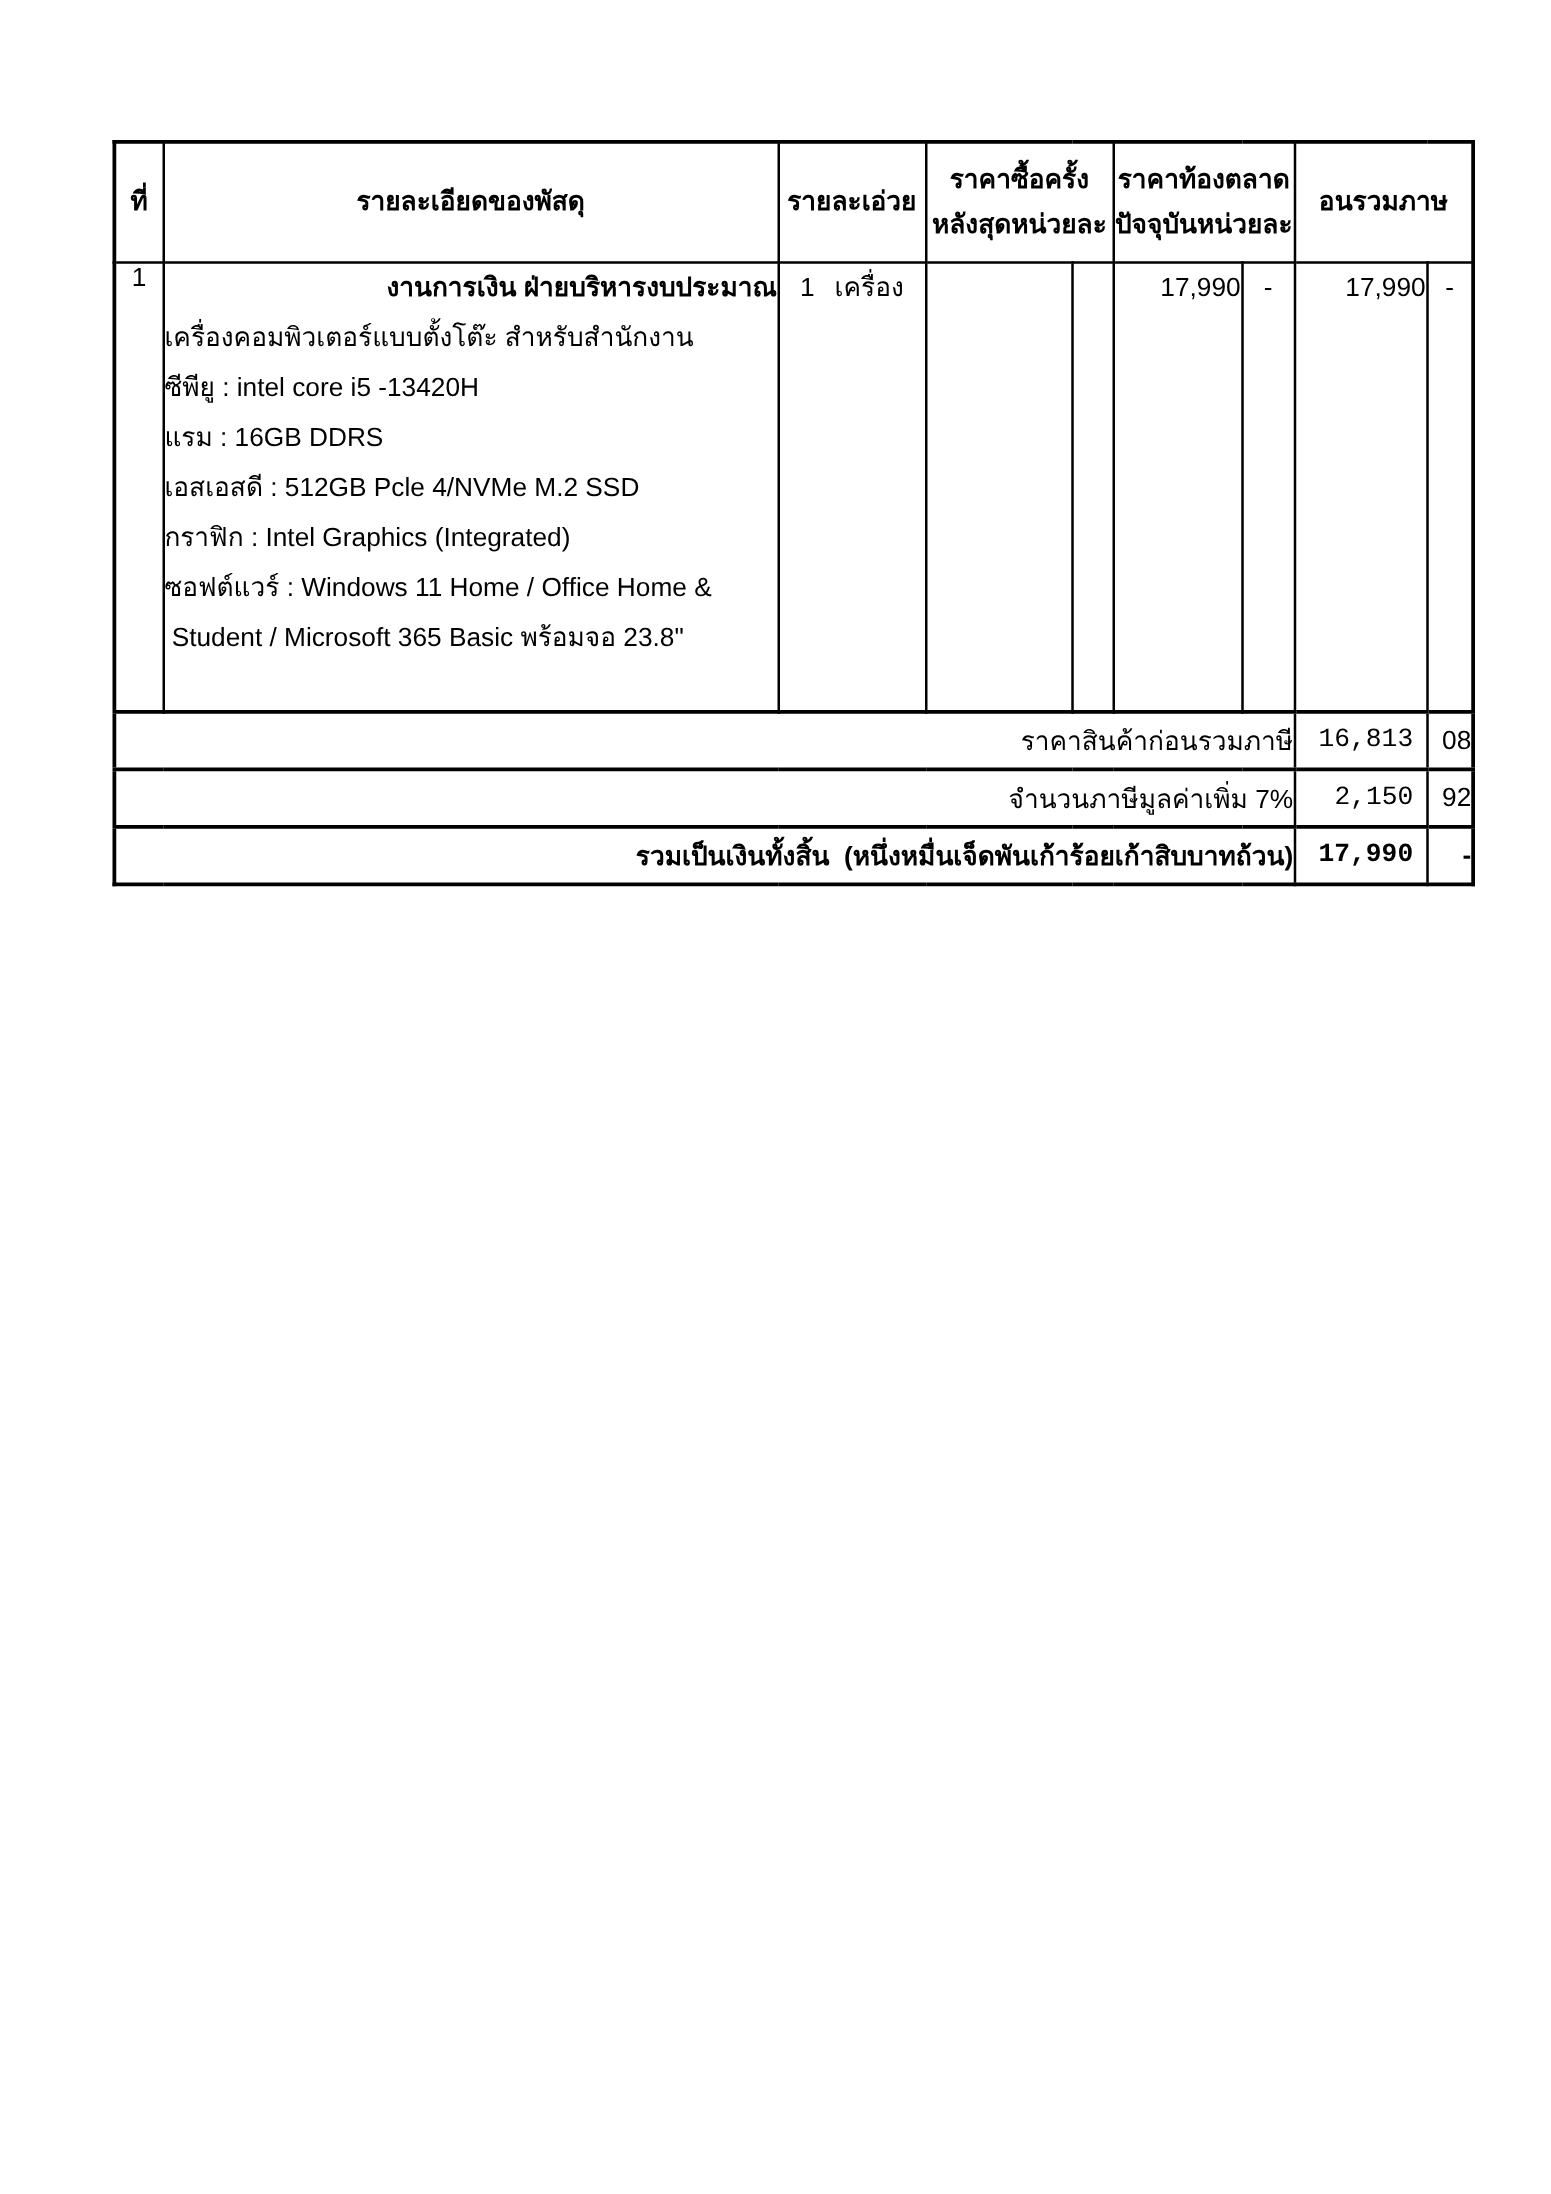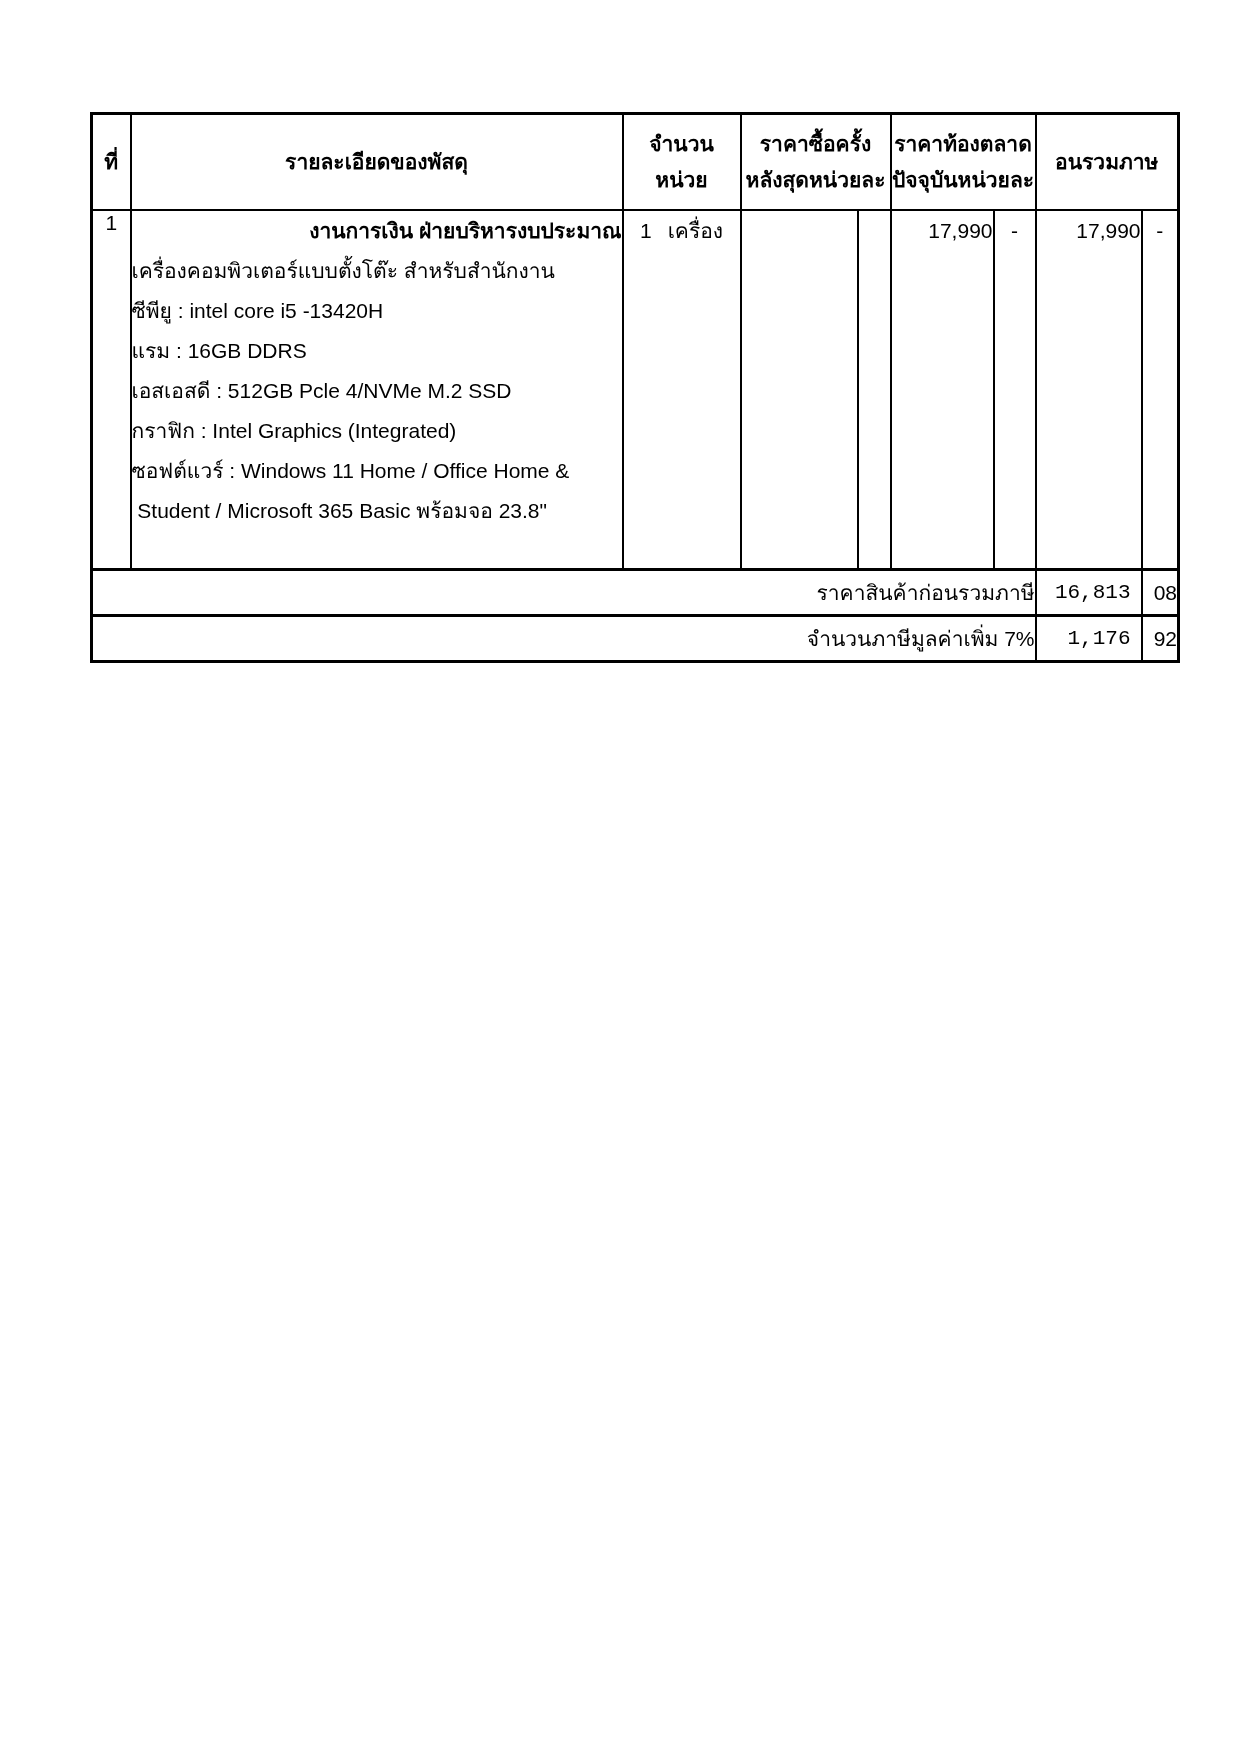--- a/index.html
+++ b/index.html
@@ -84,21 +84,21 @@
 
     <tbody>
       <tr class="header-row">
         <th>
           <div class="hline">ที่</div>
         </th>
         <th>
           <div class="hline">รายละเอียดของพัสดุ</div>
         </th>
         <th>
-          <div class="hline">จำนวนหน่วย</div>
+          <div class="hline">รายละเอ่วย</div>
         </th>
         <th colspan="2">
           <div class="hline">ราคาซื้อครั้ง</div>
           <div class="hline">หลังสุดหน่วยละ</div>
         </th>
         <th colspan="2">
           <div class="hline">ราคาท้องตลาด</div>
           <div class="hline">ปัจจุบันหน่วยละ</div>
         </th>
         <th colspan="2">
@@ -133,19 +133,24 @@
       </tr>
 
       <tr class="summary-row">
         <td colspan="7" class="sum-label">ราคาสินค้าก่อนรวมภาษี</td>
         <td class="sum-value">16,813</td>
         <td class="sum-satang">08</td>
       </tr>
 
       <tr class="summary-row">
         <td colspan="7" class="sum-label">จำนวนภาษีมูลค่าเพิ่ม 7%</td>
-        <td class="sum-value">1,176</td>
+        <td class="sum-value">2,150</td>
         <td class="sum-satang">92</td>
       </tr>
 
+      <tr class="summary-row grand">
+        <td colspan="7" class="sum-label">รวมเป็นเงินทั้งสิ้น  (หนึ่งหมื่นเจ็ดพันเก้าร้อยเก้าสิบบาทถ้วน)</td>
+        <td class="sum-value">17,990</td>
+        <td class="sum-satang">-</td>
+      </tr>
     </tbody>
   </table>
 </div>
 
 </body></html>

